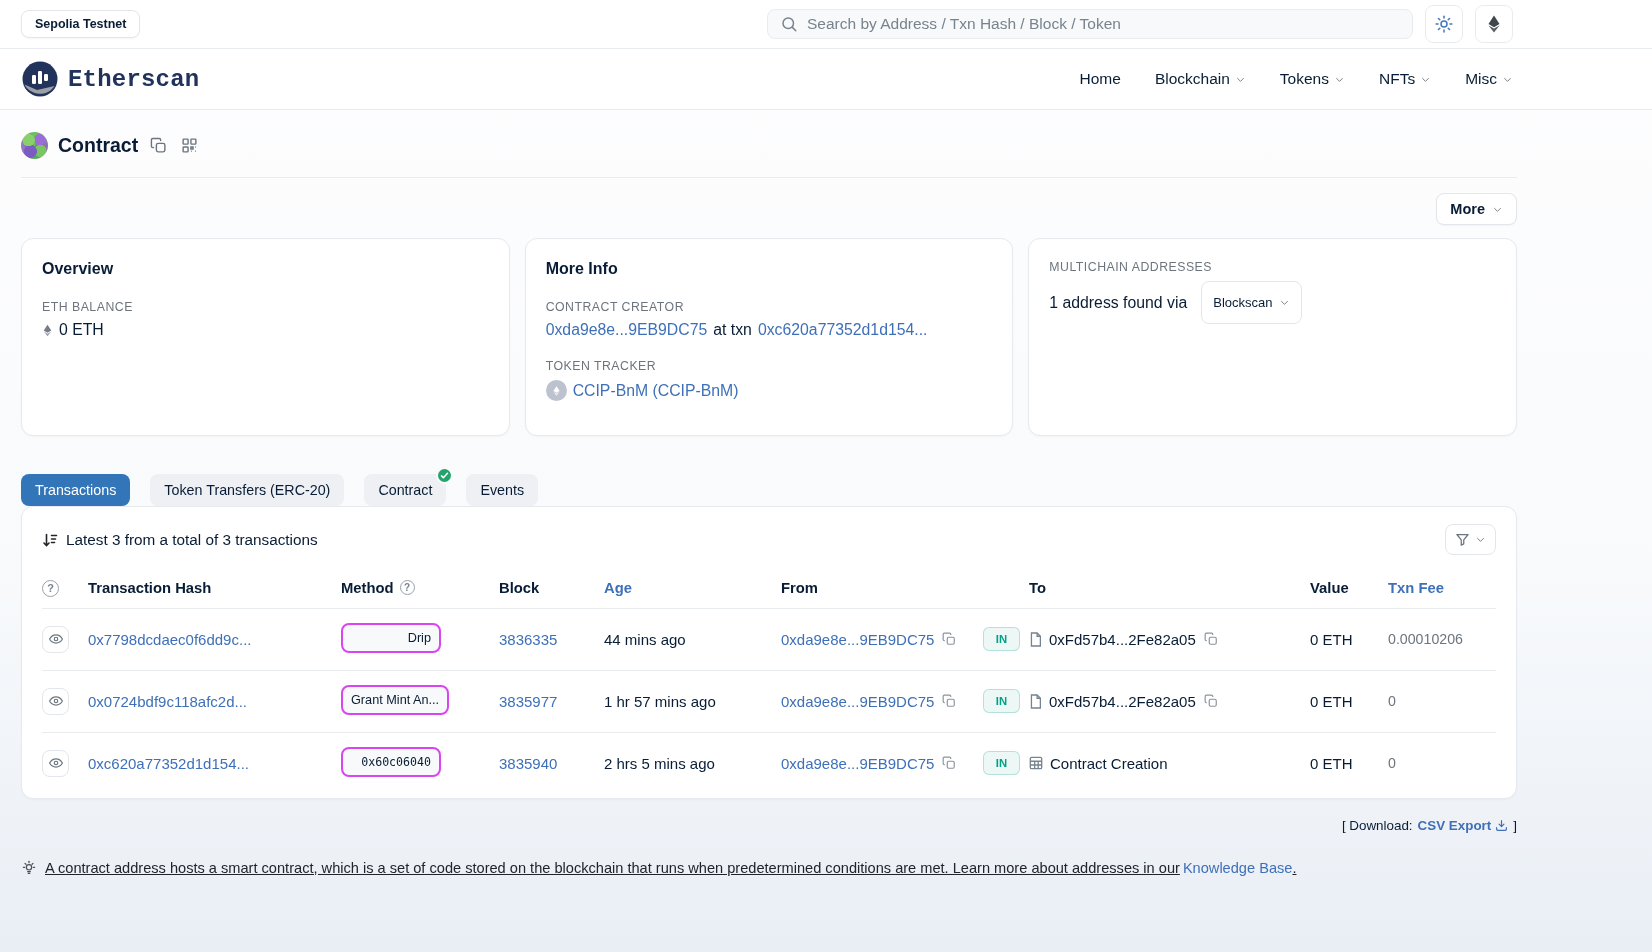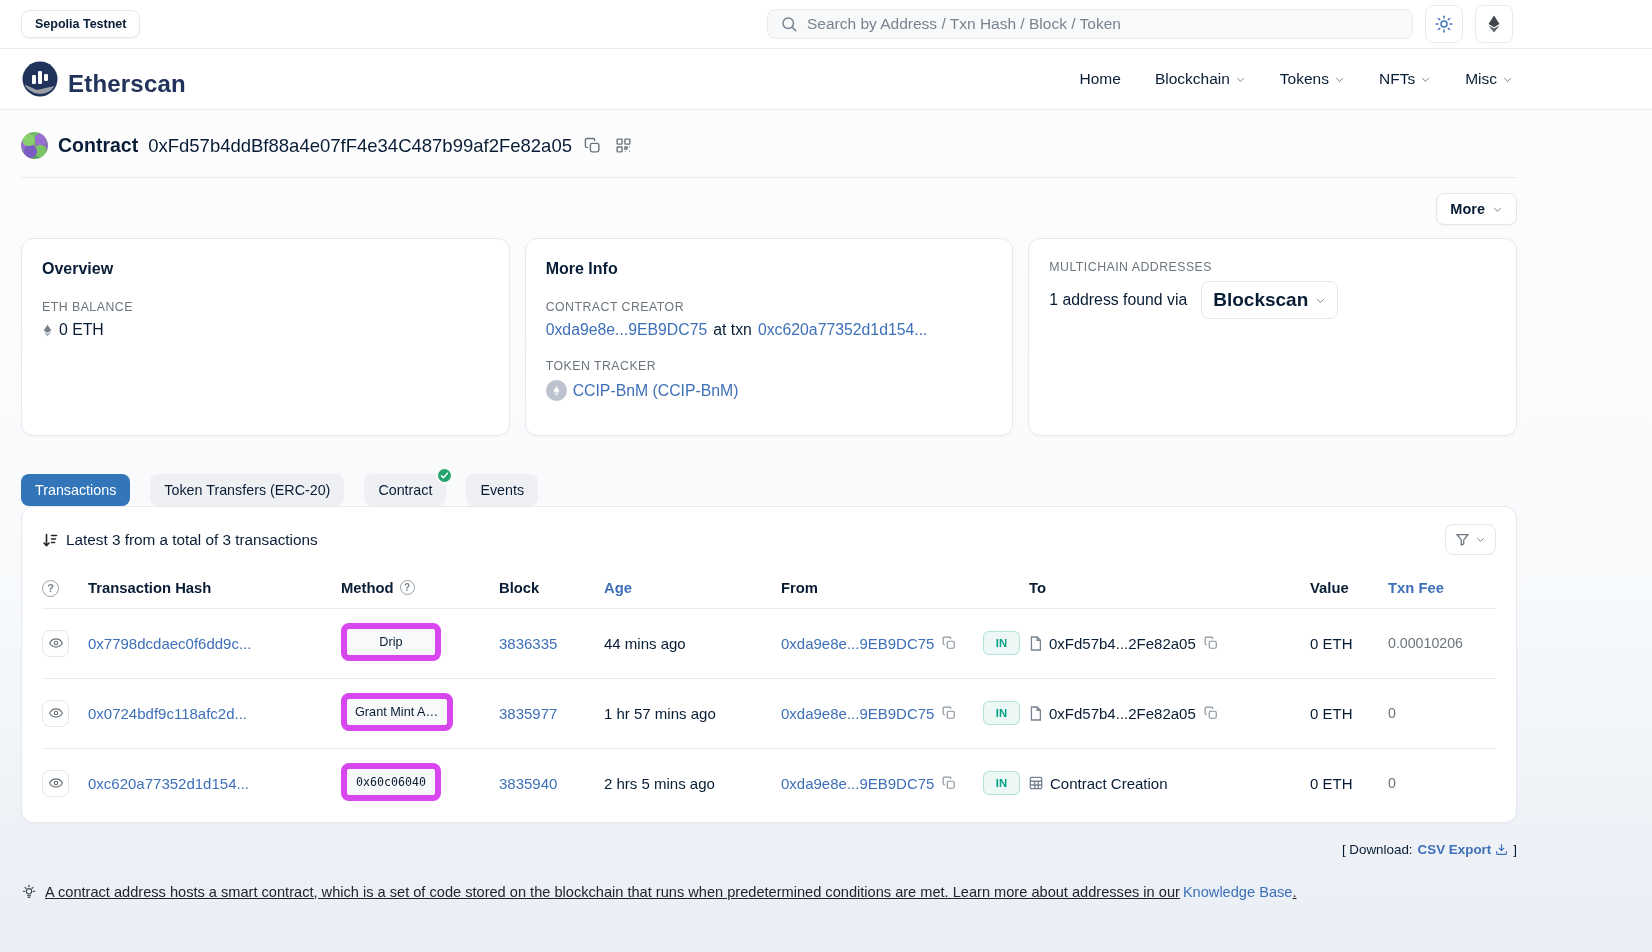--- a/index.html
+++ b/index.html
@@ -47,21 +47,21 @@
     width:38px;height:38px;border:1px solid #e9ecef;border-radius:8px;
     background:#fff;display:flex;align-items:center;justify-content:center;cursor:pointer;
   }
 
   
   .mainheader{
     height:62px;background:#fff;border-top:1px solid var(--border);
     border-bottom:1px solid var(--border);
     display:flex;align-items:center;padding:0 139px 0 21px;
   }
-  .brand{display:flex;align-items:flex-end;gap:9px;cursor:pointer;}
+  .brand{display:flex;align-items:center;gap:9px;cursor:pointer;font-family:Liberation Mono, monospace;}
   .brand-name{font-size:24px;font-weight:700;color:#21325b;letter-spacing:.2px;}
   .nav{margin-left:auto;display:flex;align-items:center;gap:34px;}
   .nav-item{display:flex;align-items:center;gap:5px;color:var(--dark);font-size:15.5px;cursor:pointer;}
   .chev{width:11px;height:11px;stroke:#6c757d;stroke-width:2;fill:none;}
 
   
   .main-wrap{
     height:842px;
     background:linear-gradient(180deg,#fdfdfe 0%,#f8fafc 55%,#e9eef5 100%);
   }
@@ -99,22 +99,22 @@
     font-size:12.3px;color:var(--muted);letter-spacing:.04em;margin-bottom:7px;font-weight:400;
   }
   .field-value{font-size:15.8px;display:flex;align-items:center;gap:6px;}
   .field-gap{margin-top:20px;}
   .token-circle{
     width:21px;height:21px;border-radius:50%;background:#bcc3cf;
     display:flex;align-items:center;justify-content:center;
   }
   .chip-select{
     display:inline-flex;align-items:center;gap:7px;background:#fff;
-    border:1px solid #e3e6ea;border-radius:8px;padding:7px 11px;
-    font-size:19px;font-weight:700;color:var(--dark);cursor:pointer;margin-left:8px;
+    border:1px solid #e3e6ea;border-radius:8px;padding:13px 11px;
+    font-size:13px;font-weight:400;color:var(--dark);cursor:pointer;margin-left:8px;
   }
 
   
   .tabs{display:flex;align-items:center;gap:20px;margin-top:38px;}
   .tab{
     padding:8px 14px;border-radius:8px;font-size:14.3px;font-weight:500;
     background:#eef0f4;color:var(--dark);cursor:pointer;position:relative;
   }
   .tab.active{background:var(--accent);color:#fff;font-weight:500;}
   .tab .verified{
@@ -147,22 +147,22 @@
     width:17px;height:17px;border:1.3px solid #98a1ab;border-radius:50%;color:#77838f;
     font-size:11px;font-weight:700;display:inline-flex;align-items:center;justify-content:center;
   }
   .q.small{width:15px;height:15px;font-size:10px;}
   .th-flex{display:inline-flex;align-items:center;gap:6px;}
   .eye-btn{
     width:27px;height:27px;border:1px solid #e3e6ea;border-radius:8px;background:#fff;
     color:#6c757d;display:flex;align-items:center;justify-content:center;cursor:pointer;
   }
   .method-badge{
-    display:inline-block;min-width:100px;text-align:center;padding:6px 8px;
-    border:6px solid #d946ef;background:#f8f9fa;border-radius:8px;
+    display:inline-block;min-width:100px;text-align:right;padding:6px 8px;
+    border:2px solid #d946ef;background:#f8f9fa;border-radius:8px;
     font-size:12.7px;color:var(--dark);overflow:hidden;text-overflow:ellipsis;max-width:112px;
   }
   .method-badge.mono{font-family:"DejaVu Sans Mono","Liberation Mono",monospace;font-size:11.6px;}
   .cellflex{display:flex;align-items:center;gap:7px;}
   .copy-ic{color:#8a939d;cursor:pointer;background:none;border:none;padding:1px;}
   .in-badge{
     display:inline-block;min-width:37px;text-align:center;padding:5px 8px;border-radius:6px;
     font-size:11.3px;font-weight:700;color:var(--green);
     background:rgba(0,161,134,.07);border:1px solid rgba(0,161,134,.25);
   }
@@ -265,21 +265,20 @@
     </a>
   </nav>
 </header>
 
 <div class="main-wrap">
   <div class="content">
 
     <div class="page-head">
       <span class="avatar"></span>
       <h1 class="page-title">Contract</h1>
-      <span class="page-address">0xFd57b4ddBf88a4e07fF4e34C487b99af2Fe82a05</span>
       <button class="ghost-icon">
         <span>
           <svg width="17" height="17" viewBox="0 0 24 24" fill="none" stroke="currentColor" stroke-width="2" stroke-linecap="round">
               <rect x="9" y="9" width="12" height="12" rx="2.5"></rect>
               <path d="M5 15H4a2 2 0 0 1-2-2V4a2 2 0 0 1 2-2h9a2 2 0 0 1 2 2v1"></path>
             </svg>
         </span>
       </button>
       <button class="ghost-icon">
         <span>

